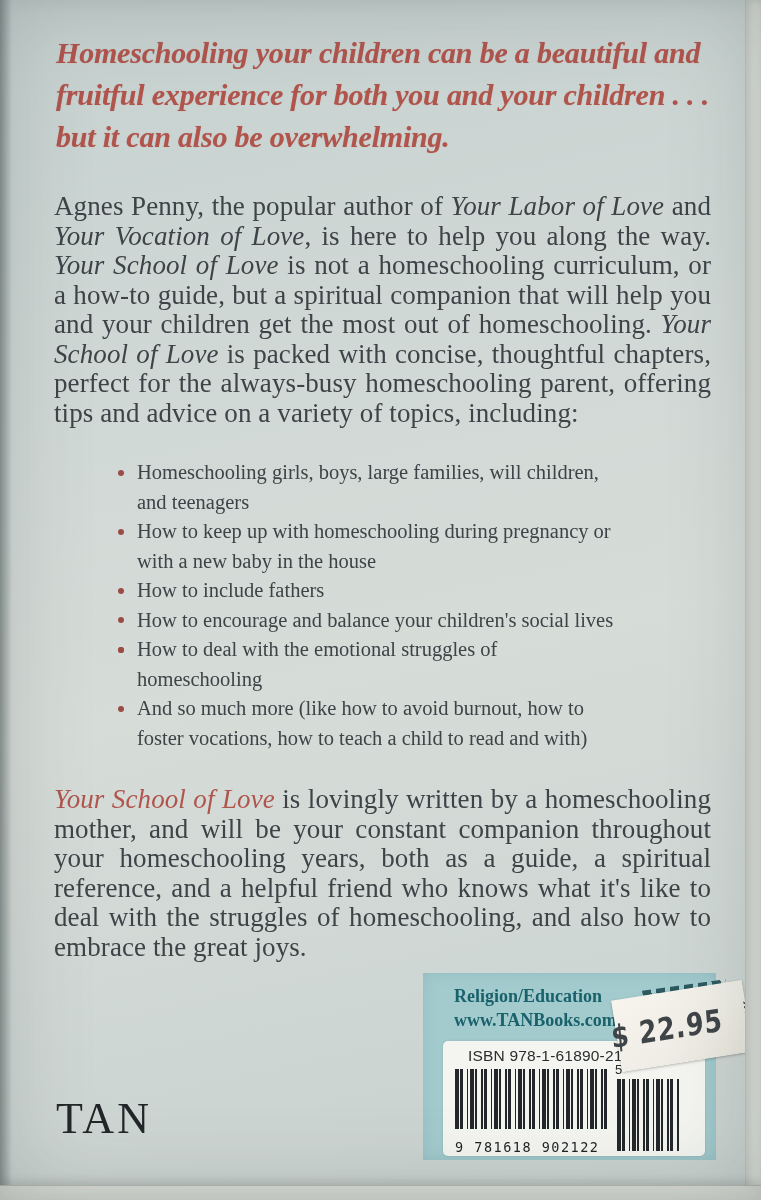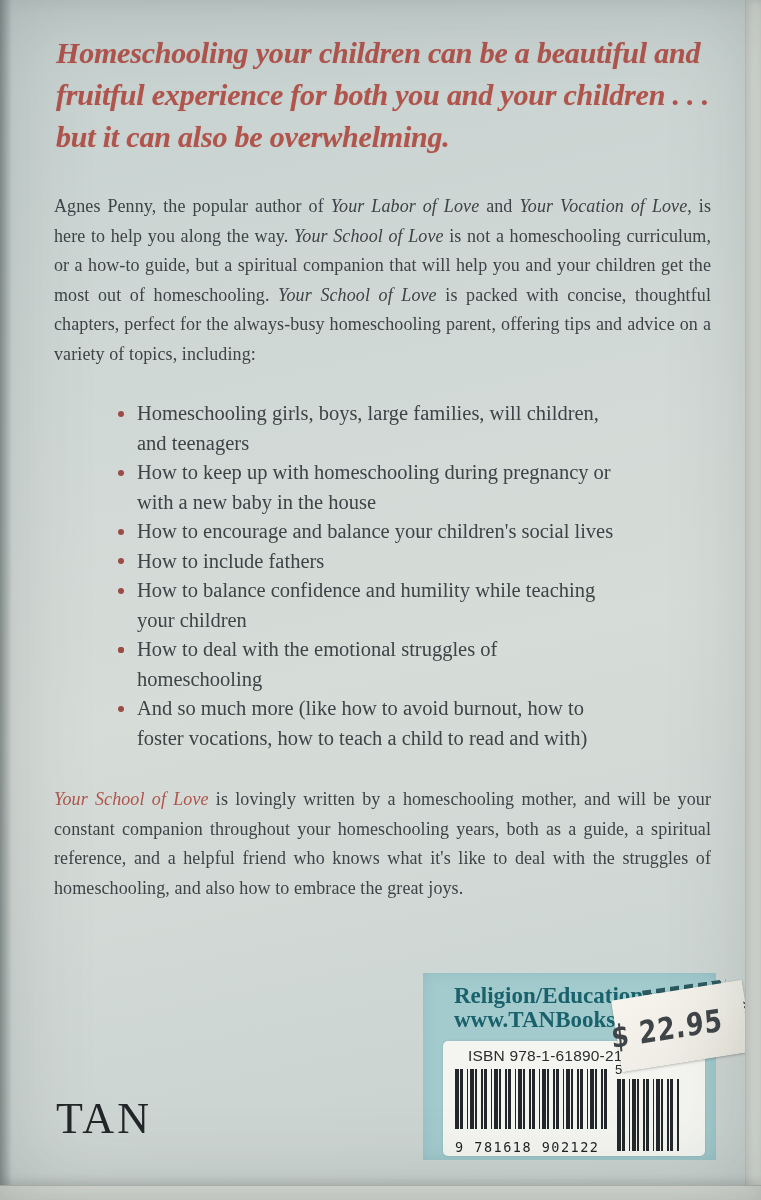--- a/index.html
+++ b/index.html
@@ -15,21 +15,21 @@
   .edge-bottom { position:absolute; left:0; bottom:0; width:100%; height:15px; background:#d9dbd5; border-top:1px solid rgba(0,0,0,.16); box-shadow: 0 -4px 8px rgba(0,0,0,.12); z-index:8; }
 
   .cover { position:absolute; inset:0; padding:30px 50px 0 54px;border-radius:11px; }
 
   .headline {
     margin:2px 0 0 2px; font-style:italic; font-weight:700; font-size:30px; line-height:42px;
     color:#b0544c; letter-spacing:-0.2px; max-width:666px;
     text-shadow:0 0 1px rgba(176,84,76,.35);
   }
   .para {
-    margin:34px 0 0 0; font-size:18px; line-height:29.5px; color:#3e4347;
+    margin:34px 0 0 0; font-size:27px; line-height:29.5px; color:#3e4347;
     max-width:660px; text-align:justify; letter-spacing:0.1px;
   }
   .it { font-style:italic; }
   .red-it { font-style:italic; color:#b0544c; }
 
   ul.topics { list-style:none; margin:30px 0 0 0; padding:0 0 0 83px; max-width:668px; }
   ul.topics li { position:relative; font-size:20.5px; line-height:29.5px; color:#3e4347; }
   ul.topics .dot {
     position:absolute; left:-19px; top:11.5px; width:6px; height:6px; border-radius:50%;
     background:#9c4b46;
@@ -41,21 +41,21 @@
   .tan-logo {
     position:absolute; left:56px; top:1086px; font-family:"Liberation Serif", serif;
     font-size:44px; line-height:66px; font-weight:400; letter-spacing:3px; color:#232629;
   }
 
   .teal-box {
     position:absolute; left:423px; top:973px; width:293px; height:187px;
     background:#a3cbce; z-index:2;
     box-shadow: inset 0 0 14px rgba(120,160,162,.35);
   }
-  .teal-text { margin:0 0 0 31px; font-family:"Liberation Serif", serif; font-weight:700; font-size:23px; line-height:24px; color:#19616b; }
+  .teal-text { margin:0 0 0 31px; font-family:"Liberation Serif", serif; font-weight:700; font-size:18px; line-height:24px; color:#19616b; }
   .teal-text.first { padding-top:11px; }
 
   .isbn-box {
     position:relative; margin:9px 0 0 20px; width:262px; height:115px;
     background:#f4f5f0; border-radius:5px; padding-top:6px;
     box-shadow:0 0 3px rgba(0,0,0,.12);
   }
   .isbn-line { padding-left:25px; font-family:"Liberation Sans", sans-serif; font-size:15.5px; letter-spacing:.2px; color:#2a2d2f; }
   .addon-digit { position:absolute; left:172px; top:21px; font-family:"Liberation Sans", sans-serif; font-size:13px; color:#2a2d2f; }
   .barcode-row { display:flex; margin-top:4px; padding-left:12px; }
@@ -102,24 +102,22 @@
 
     <h1 class="headline">Homeschooling your children can be a beautiful and fruitful experience for both you and your children . . . but it can also be overwhelming.</h1>
 
     <p class="para"><span>Agnes Penny, the popular author of </span><span class="it">Your Labor of Love</span><span> and </span><span class="it">Your Vocation of Love</span><span>, is here to help you along the way. </span><span class="it">Your School of Love</span><span> is not a homeschooling curriculum, or a how-to guide, but a spiritual companion that will help you and your children get the most out of homeschooling. </span><span class="it">Your School of Love</span><span> is packed with concise, thoughtful chapters, perfect for the always-busy homeschooling parent, offering tips and advice on a variety of topics, including:</span></p>
 
     <ul class="topics">
       <li><span class="dot"></span><span class="btxt">Homeschooling girls, boys, large families, will children,
 and teenagers</span></li>
       <li><span class="dot"></span><span class="btxt">How to keep up with homeschooling during pregnancy or
 with a new baby in the house</span></li>
+      <li><span class="dot"></span><span class="btxt">How to include fathers</span></li>
       <li><span class="dot"></span><span class="btxt">How to encourage and balance your children's social lives</span></li>
-      <li><span class="dot"></span><span class="btxt">How to include fathers</span></li>
-      <li><span class="dot"></span><span class="btxt">How to balance confidence and humility while teaching
-your children</span></li>
       <li><span class="dot"></span></li>
       <li><span class="dot"></span><span class="btxt">How to deal with the emotional struggles of
 homeschooling</span></li>
       <li><span class="dot"></span><span class="btxt">And so much more (like how to avoid burnout, how to
 foster vocations, how to teach a child to read and with)</span></li>
     </ul>
 
     <p class="para outro"><span class="red-it">Your School of Love</span><span> is lovingly written by a homeschooling mother, and will be your constant companion throughout your homeschooling years, both as a guide, a spiritual reference, and a helpful friend who knows what it's like to deal with the struggles of homeschooling, and also how to embrace the great joys.</span></p>
 
   </div>

